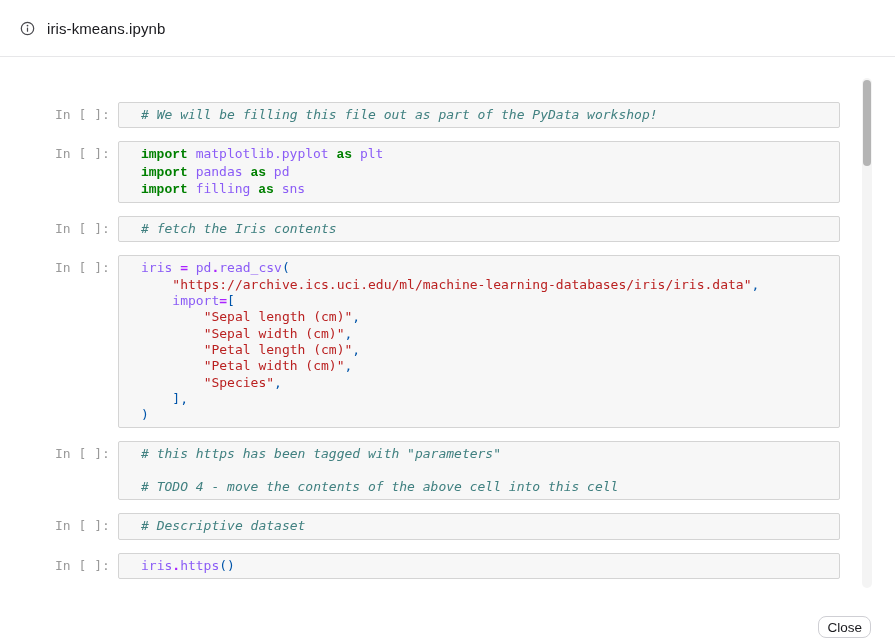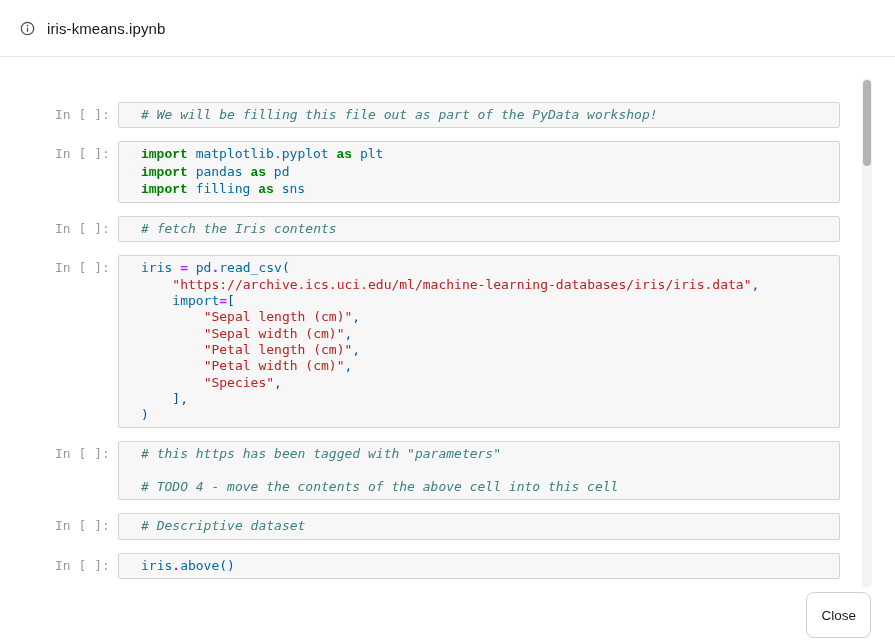--- a/index.html
+++ b/index.html
@@ -23,30 +23,30 @@
   .input { flex: 1 1 auto; background: var(--cell-bg); border: 1px solid var(--cell-border);
     border-radius: 2px; padding: 4px 22px;
     font-family: "DejaVu Sans Mono", monospace; font-size: 13px; line-height: 16.3px;
     color: #000; white-space: pre; overflow: hidden; }
 
   .tok-c { color: var(--comment-color); font-style: italic; }
   .tok-k { color: var(--keyword-color); font-weight: bold; font-family: Liberation Mono, monospace; }
   .tok-o { color: var(--operator-color); font-weight: bold; }
   .tok-s { color: var(--string-color); }
   .tok-p { color: var(--punct-color); }
-  .tok-n { color: #0369a1; text-align: center; }
+  .tok-n { color: #8b5cf6; text-align: center; }
 
   
   .scroll-track { position: absolute; top: 21px; right: 23px; width: 10px; height: 510px;
     background: var(--track-color); border-radius: 6px; }
   .scroll-thumb { position: absolute; top: 2px; left: 1px; width: 8px; height: 86px;
     background: var(--thumb-color); border-radius: 4px; cursor: pointer; }
 
   
-  .close-btn { position: absolute; right: 24px; bottom: 16px; height: 46px; padding: 0 14px;
+  .close-btn { position: absolute; right: 24px; bottom: 16px; height: 22px; padding: 0 8px;
     background: #fff; border: 1px solid var(--btn-border); border-radius: 8px;
     font-family: "Liberation Sans", sans-serif; font-size: 13.5px; color: var(--title-color);
     cursor: pointer; }
 </style>
 </head>
 <body>
 
 <div class="modal-header">
   <span class="info-icon">
     <svg viewBox="0 0 16 16" width="15" height="15">
@@ -92,21 +92,21 @@
         <pre class="input"><span class="tok-c"># this https has been tagged with "parameters"</span>
 
 <span class="tok-c"># TODO 4 - move the contents of the above cell into this cell</span></pre>
       </div>
       <div class="cell">
         <div class="prompt">In [ ]:</div>
         <pre class="input"><span class="tok-c"># Descriptive dataset</span></pre>
       </div>
       <div class="cell">
         <div class="prompt">In [ ]:</div>
-        <pre class="input"><span class="tok-n">iris</span><span class="tok-o">.</span><span class="tok-n">above</span><span class="tok-p">()</span></pre>
+        <pre class="input"><span class="tok-n">iris</span><span class="tok-o">.</span><span class="tok-n">https</span><span class="tok-p">()</span></pre>
       </div>
     </div>
 
   <div class="scroll-track">
     <div class="scroll-thumb"></div>
   </div>
 
   <button class="close-btn">Close</button>
 </div>
 

